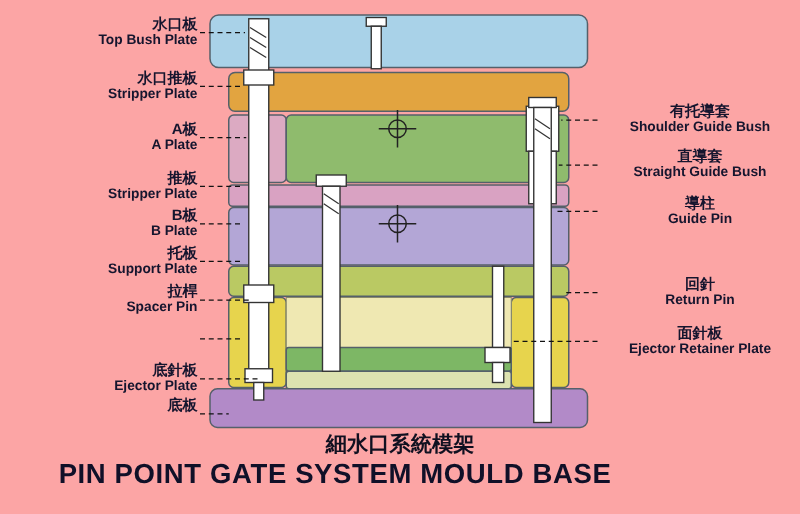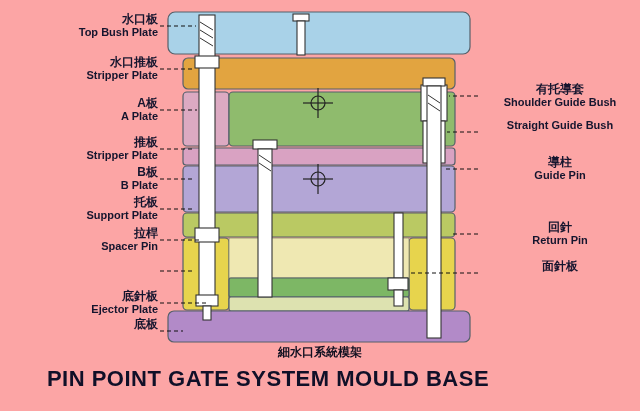--- a/index.html
+++ b/index.html
@@ -9,21 +9,21 @@
     font-family:Liberation Sans, sans-serif;
   }
   svg.diagram { position:absolute; left:0; top:0; }
   .lbl { position:absolute; color:#15152e; font-weight:bold; line-height:13px; }
   .lbl .zh { display:block; font-size:12px; }
   .lbl .en { display:block; font-size:11px; }
   .lbl.left  { left:6px;  width:152px; text-align:right; }
   .lbl.right { left:484px; width:152px; text-align:center; }
   .title-zh {
     position:absolute; top:344px; left:0; width:640px; text-align:center;
-    font-size:12px; font-weight:bold; color:#101020;
+    font-size:17px; font-weight:bold; color:#101020;
   }
   .title-en {
     position:absolute; top:366px; left:0; width:536px; text-align:center;
     font-size:22px; font-weight:bold; letter-spacing:0.5px; color:#101028;
   }
 </style>
 </head>
 <body>
 
 <div class="stage">
@@ -146,30 +146,32 @@
   </div>
   <div class="lbl left" style="top:318px">
     <span class="zh">底板</span>
   </div>
 
   <div class="lbl right" style="top:83px">
     <span class="zh">有托導套</span>
     <span class="en">Shoulder Guide Bush</span>
   </div>
   <div class="lbl right" style="top:119px">
+    <span class="zh">直導套</span>
     <span class="en">Straight Guide Bush</span>
   </div>
   <div class="lbl right" style="top:156px">
     <span class="zh">導柱</span>
     <span class="en">Guide Pin</span>
   </div>
   <div class="lbl right" style="top:221px">
     <span class="zh">回針</span>
     <span class="en">Return Pin</span>
   </div>
   <div class="lbl right" style="top:260px">
     <span class="zh">面針板</span>
+    <span class="en">Ejector Retainer Plate</span>
   </div>
 
   <div class="title-zh">細水口系統模架</div>
   <div class="title-en">PIN POINT GATE SYSTEM MOULD BASE</div>
 
 </div>
 
 </body></html>

